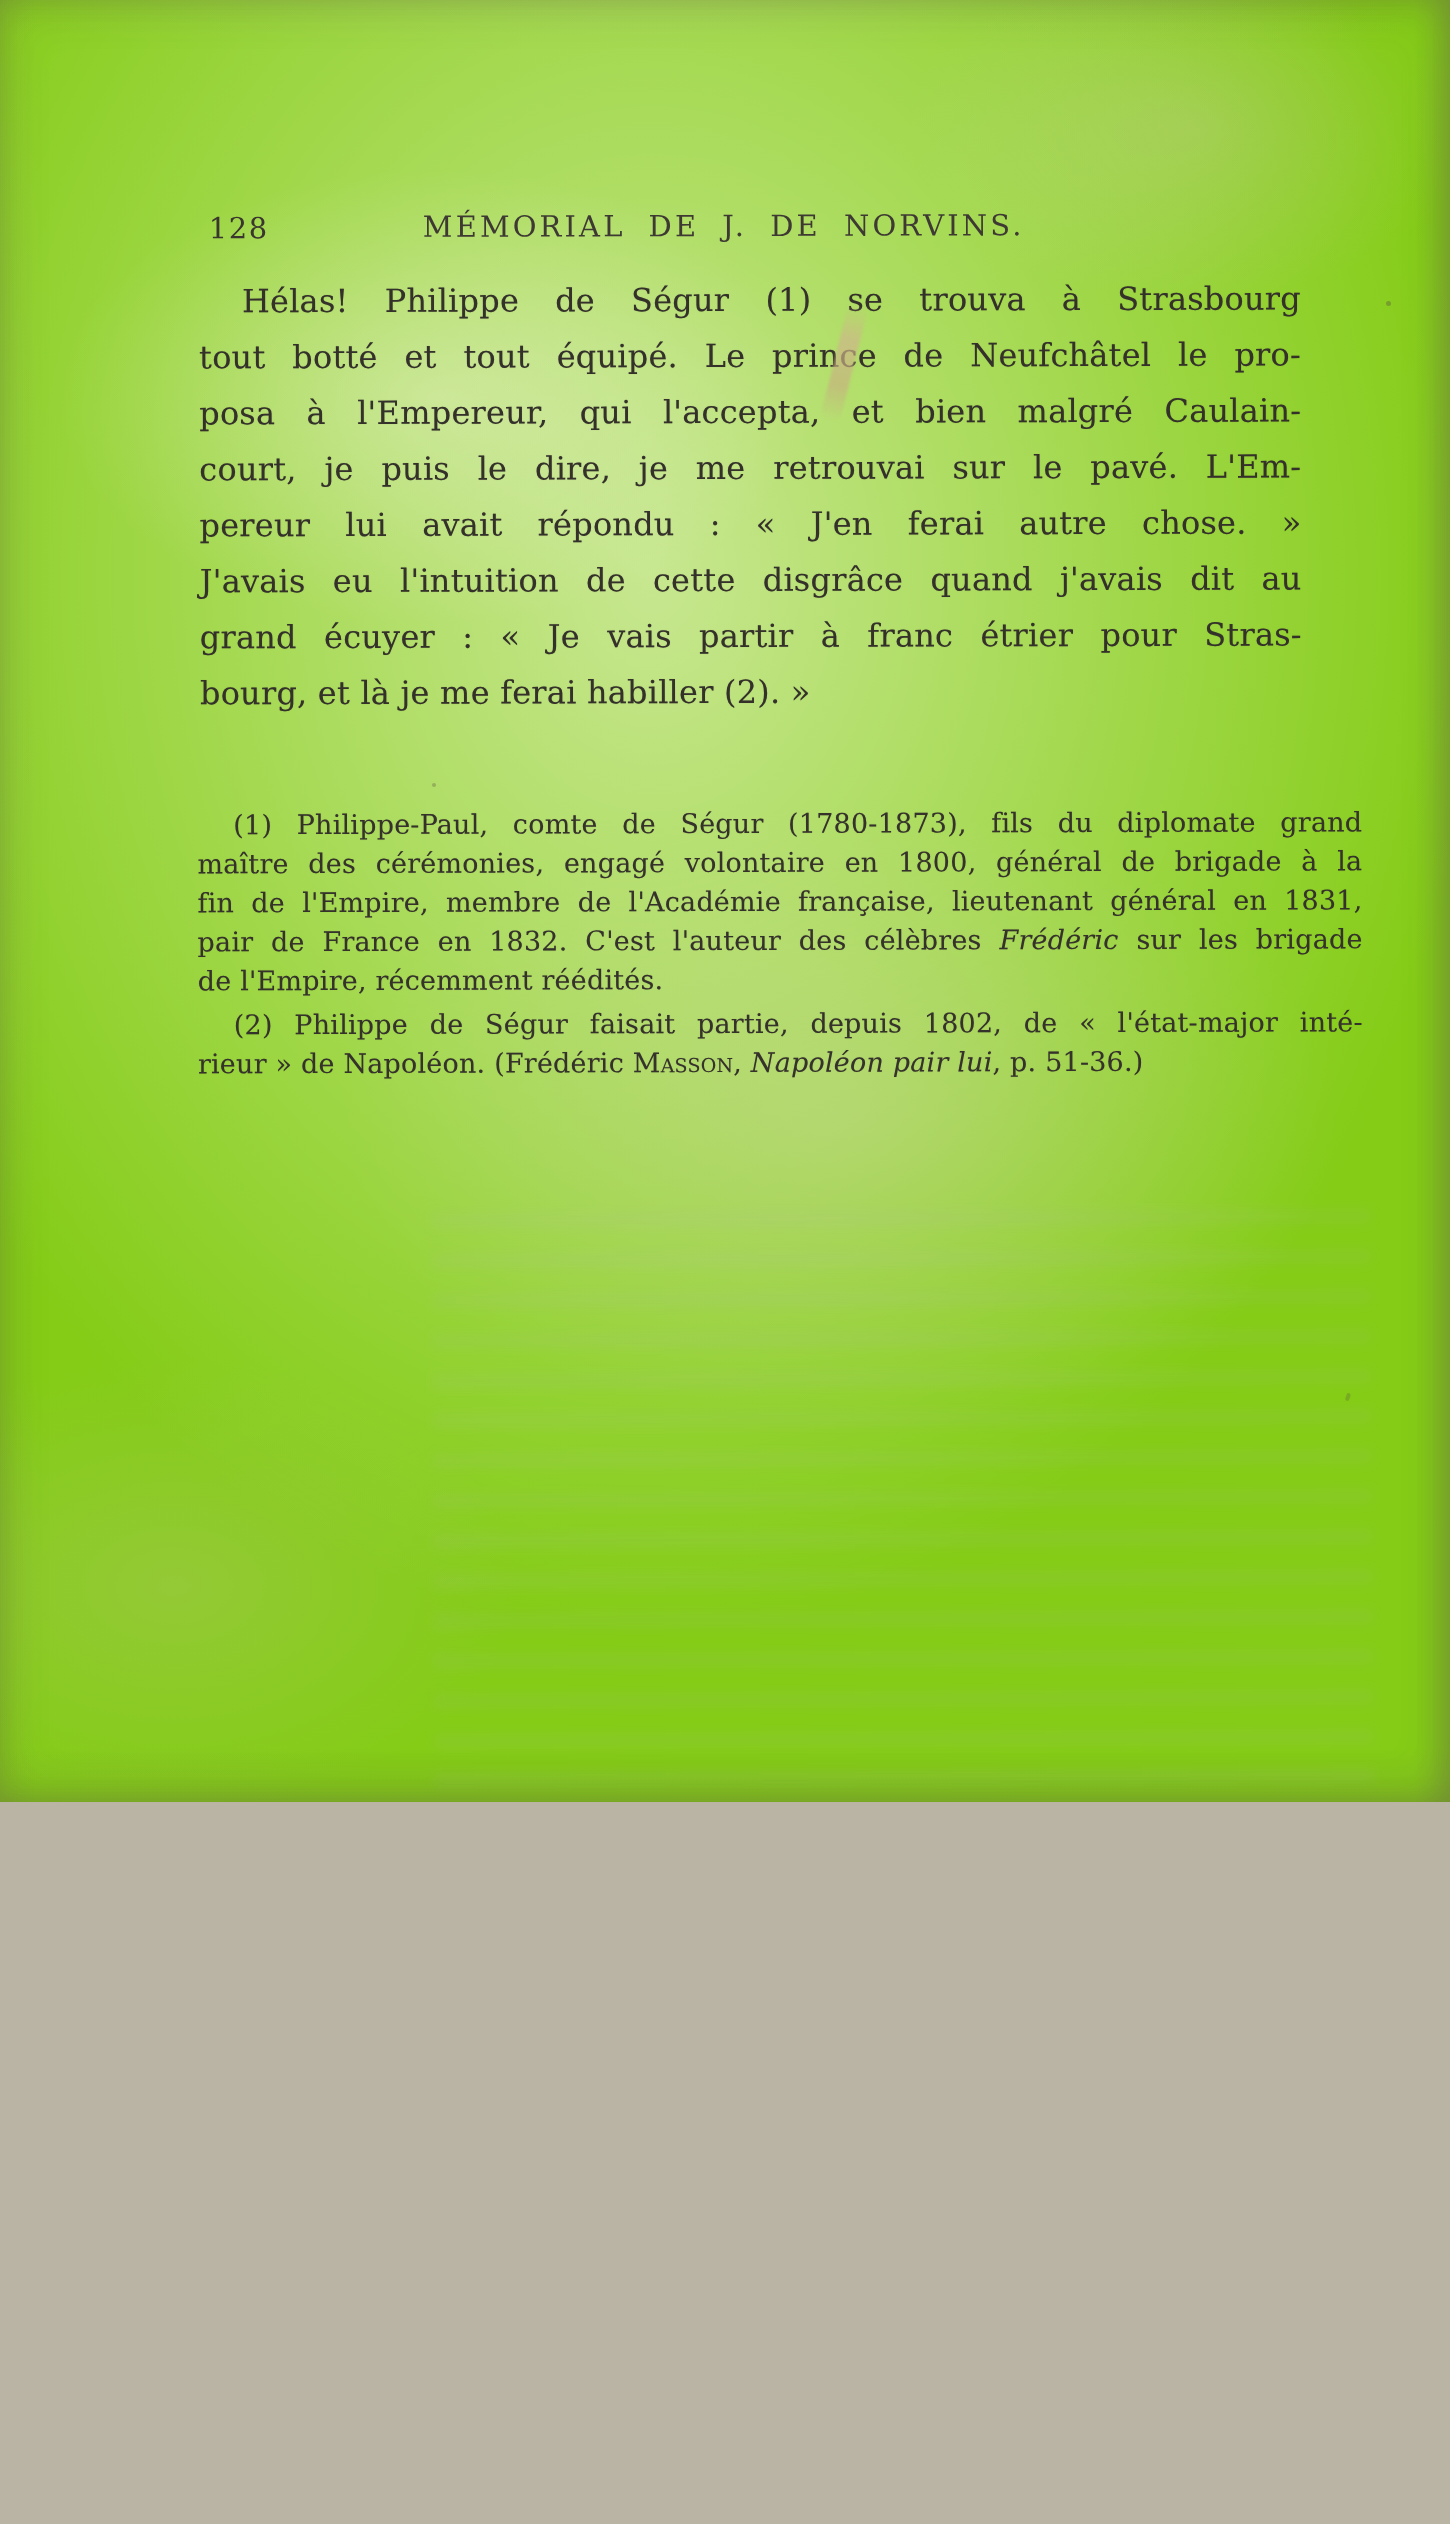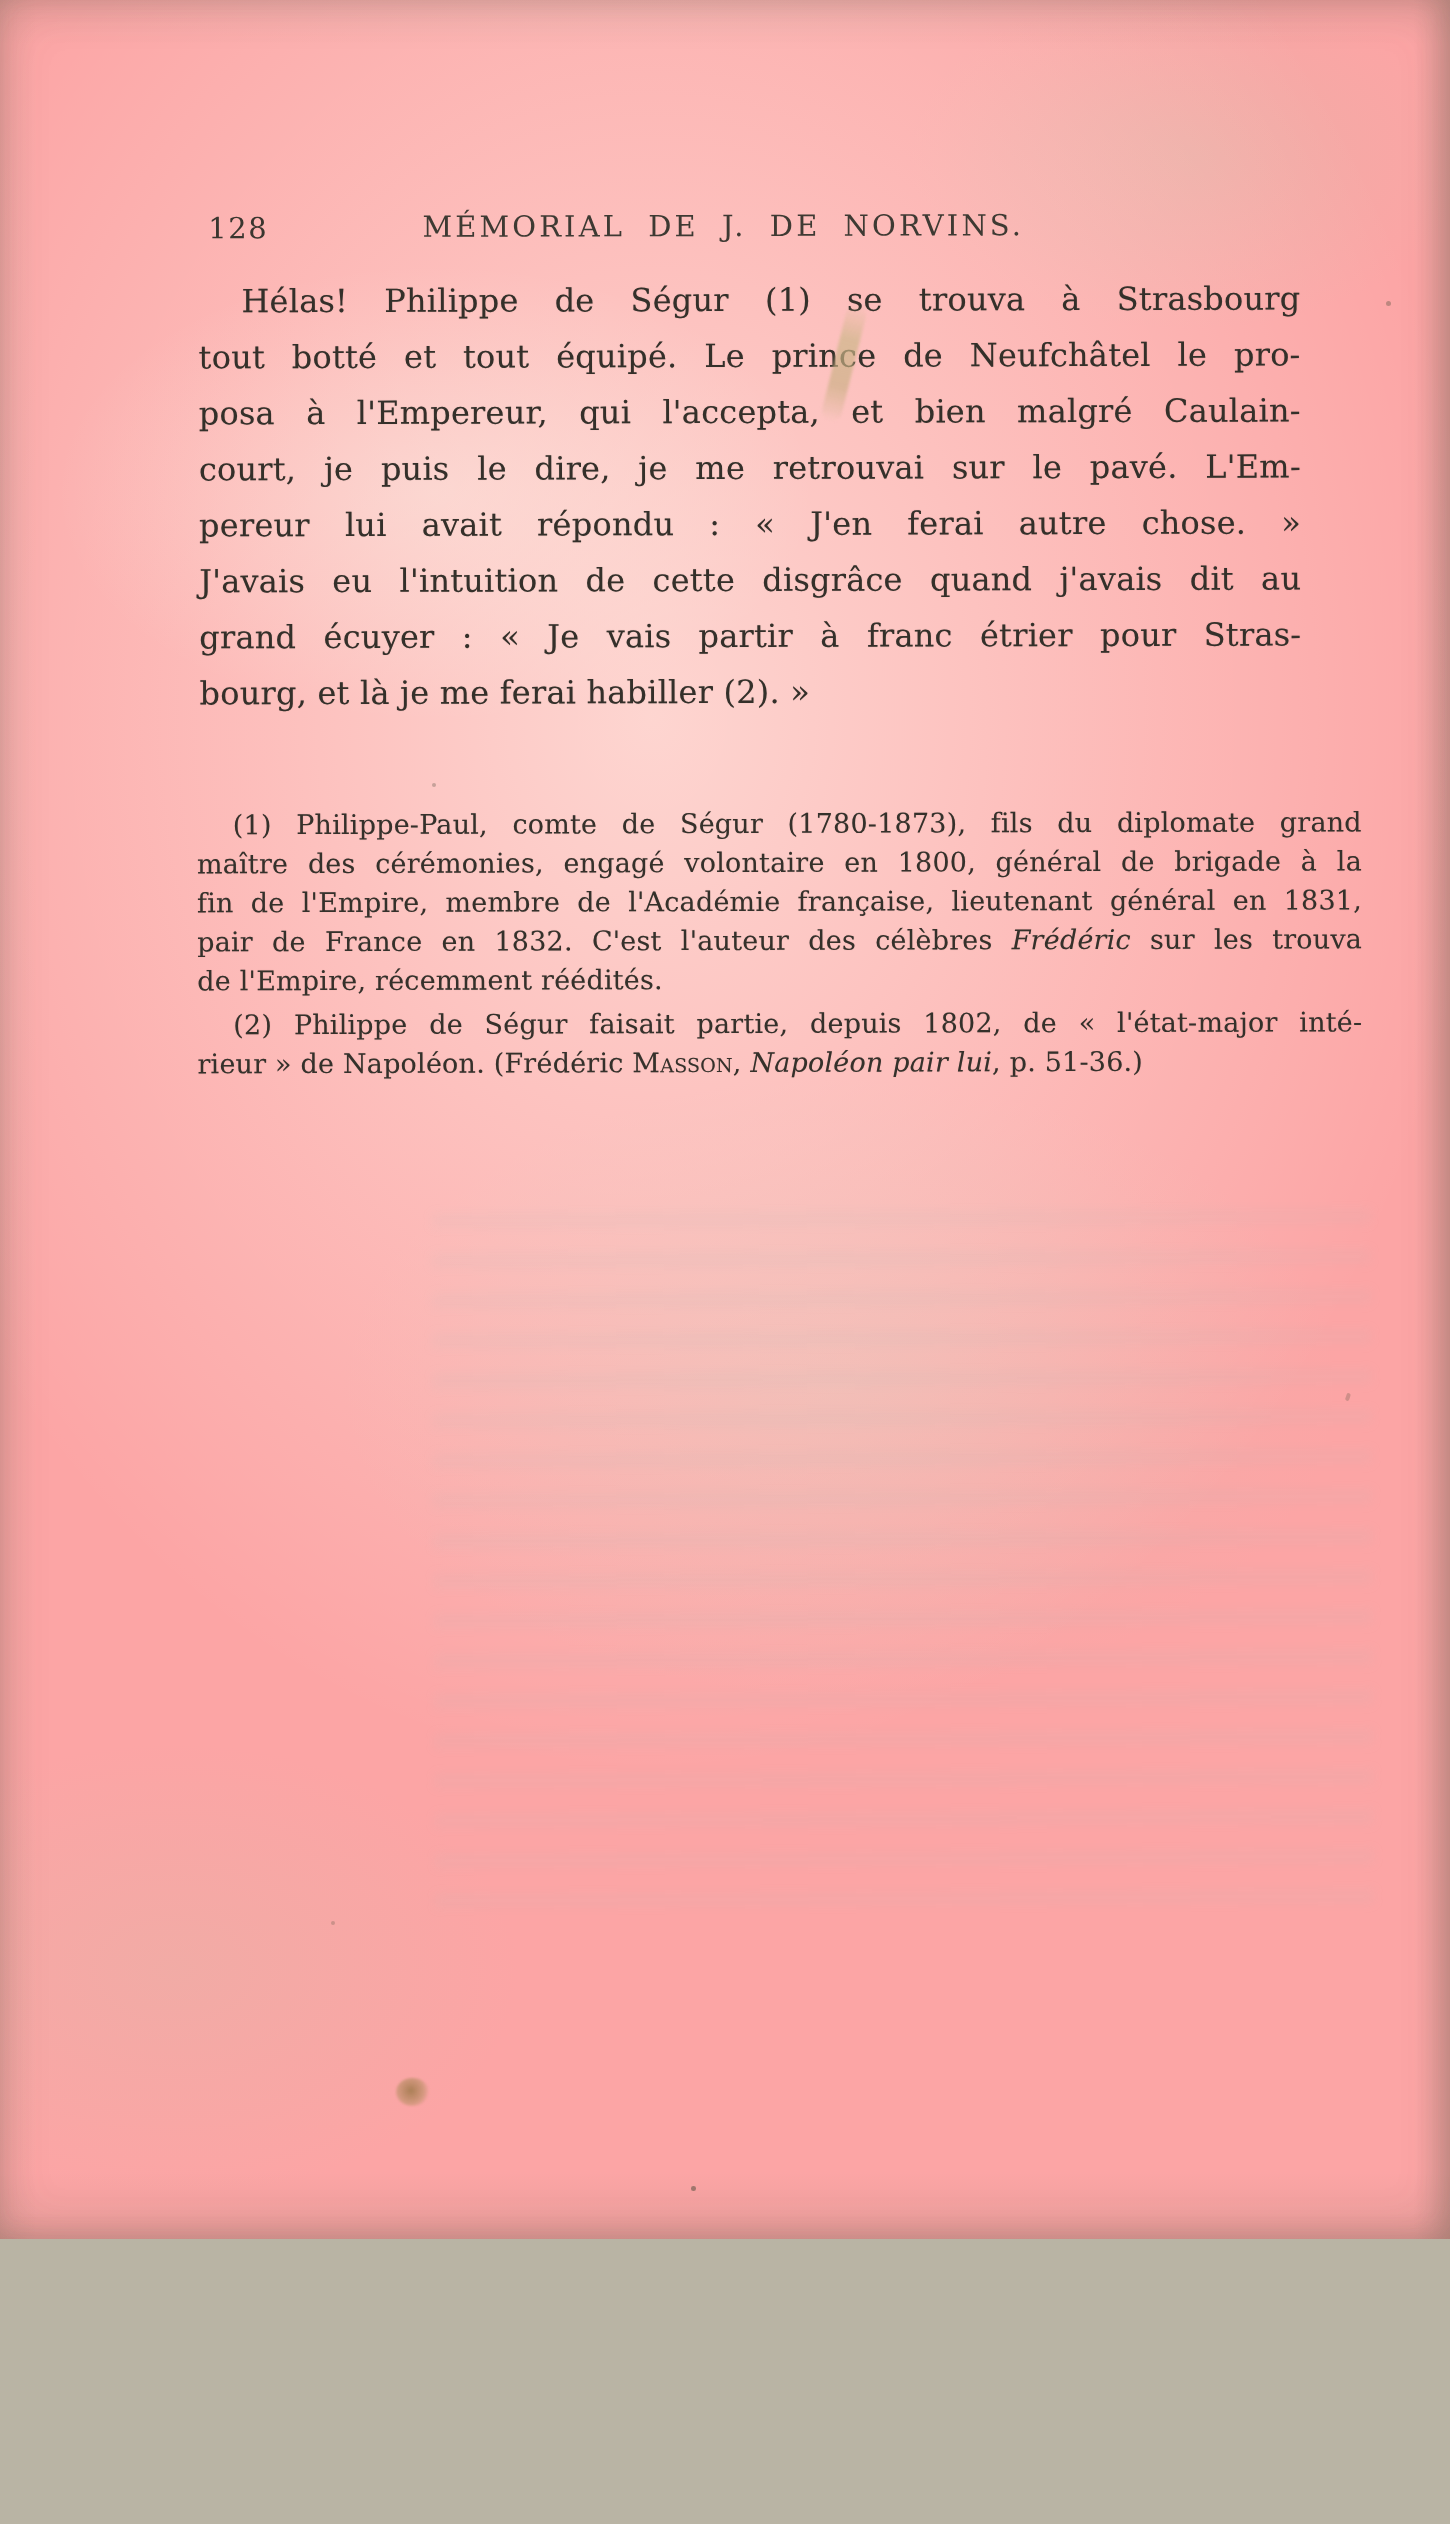--- a/index.html
+++ b/index.html
@@ -3,22 +3,22 @@
 <meta charset="utf-8">
 <style>
   html, body { margin: 0; padding: 0; }
   body {
     width: 1450px; height: 2525px;
     background: #b9b4a4;
     font-family: "DejaVu Serif", "Liberation Serif", serif;
   }
   .page {
     position: relative;
-    width: 1450px; height: 2239px;
-    background: #fca5a5;
+    width: 1450px; height: 1802px;
+    background: #84cc16;
     overflow: hidden;
     color: #37332d;
   }
   
   .vignette {
     position: absolute; inset: 0; pointer-events: none;
     background:
       radial-gradient(ellipse 1160px 1470px at 45% 32%, rgba(255,253,244,0.55), rgba(255,253,244,0) 72%),
       linear-gradient(to right, rgba(110,104,88,0.10), rgba(110,104,88,0) 2.5%, rgba(110,104,88,0) 97.5%, rgba(110,104,88,0.17)),
       linear-gradient(to bottom, rgba(110,104,88,0.09), rgba(110,104,88,0) 2%, rgba(110,104,88,0) 97%, rgba(110,104,88,0.13));
@@ -134,21 +134,21 @@
       <div class="bline">pereur lui avait répondu : « J'en ferai autre chose. »</div>
       <div class="bline">J'avais eu l'intuition de cette disgrâce quand j'avais dit au</div>
       <div class="bline">grand écuyer : « Je vais partir à franc étrier pour Stras-</div>
       <div class="bline last">bourg, et là je me ferai habiller (2). »</div>
     </div>
 
     <div class="footnotes">
       <div class="fline indent">(1) Philippe-Paul, comte de Ségur (1780-1873), fils du diplomate grand</div>
       <div class="fline">maître des cérémonies, engagé volontaire en 1800, général de brigade à la</div>
       <div class="fline">fin de l'Empire, membre de l'Académie française, lieutenant général en 1831,</div>
-      <div class="fline"><span>pair de France en 1832. C'est l'auteur des célèbres </span><span class="it">Frédéric</span><span> sur les trouva</span></div>
+      <div class="fline"><span>pair de France en 1832. C'est l'auteur des célèbres </span><span class="it">Frédéric</span><span> sur les brigade</span></div>
       <div class="fline last">de l'Empire, récemment réédités.</div>
       <div class="fline indent note2-start">(2) Philippe de Ségur faisait partie, depuis 1802, de « l'état-major inté-</div>
       <div class="fline last"><span>rieur » de Napoléon. (Frédéric </span><span class="sc">Masson</span><span>, </span><span class="it">Napoléon pair lui</span><span>, p. 51-36.)</span></div>
     </div>
 
   </div>
 
   <div class="streak1"></div>
   <div class="stain-blob"></div>
   <div class="speck-slash"></div>

